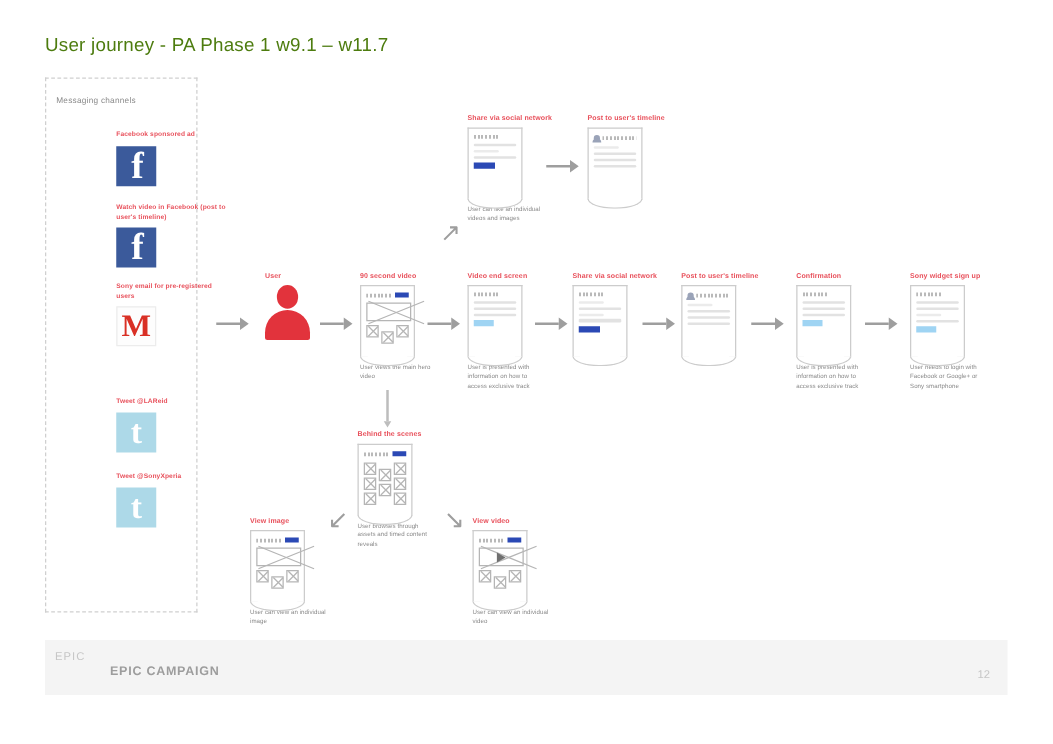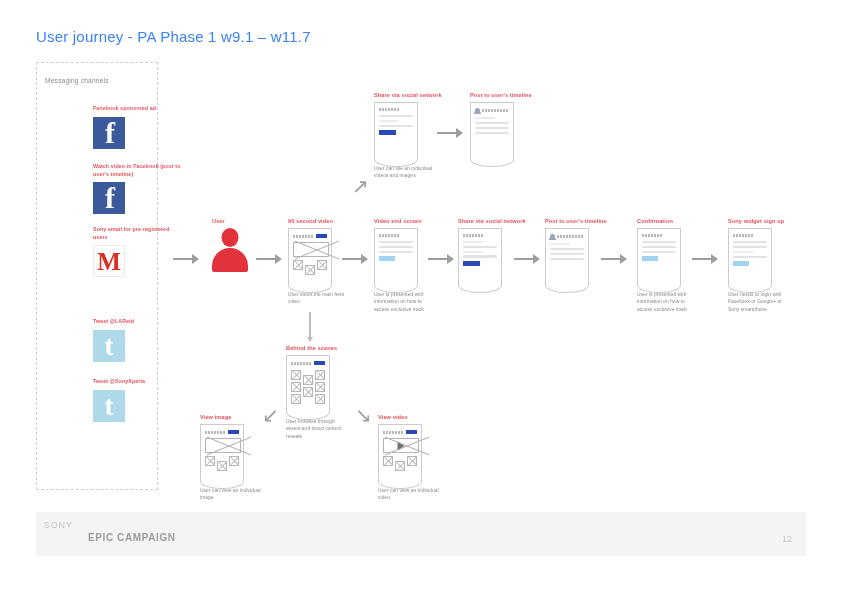--- a/index.html
+++ b/index.html
@@ -9,21 +9,21 @@
     font-family:"Liberation Sans", sans-serif;
     color:#58595b;
     overflow:hidden;
     position:relative;
   }
   .slide{position:absolute;inset:0;}
 
   
   .title{
     position:absolute;left:36px;top:28px;
-    font-size:15px;color:#3b82f6;font-weight:400;letter-spacing:.2px;
+    font-size:15px;color:#4d7c0f;font-weight:400;letter-spacing:.2px;
     white-space:nowrap;
   }
 
   
   .sidebar{
     position:absolute;left:36px;top:62px;width:122px;height:428px;
     border:1px dashed #cfcfcf;background:#fff;box-sizing:border-box;
   }
   .sidebar-title{
     position:absolute;left:8px;top:14px;font-size:6.6px;color:#8a8a8a;
@@ -438,18 +438,18 @@
       <div class="thumb-row">
         <div class="xbox thumb"></div>
         <div class="xbox thumb mid"></div>
         <div class="xbox thumb"></div>
       </div>
     </div>
     <div class="node-caption">User can view an individual video</div>
   </div>
 
   <div class="footer">
-    <div class="footer-brand">SONY</div>
+    <div class="footer-brand">EPIC</div>
     <div class="footer-sub">EPIC CAMPAIGN</div>
     <div class="footer-page">12</div>
   </div>
 
 </div>
 
 </body></html>

